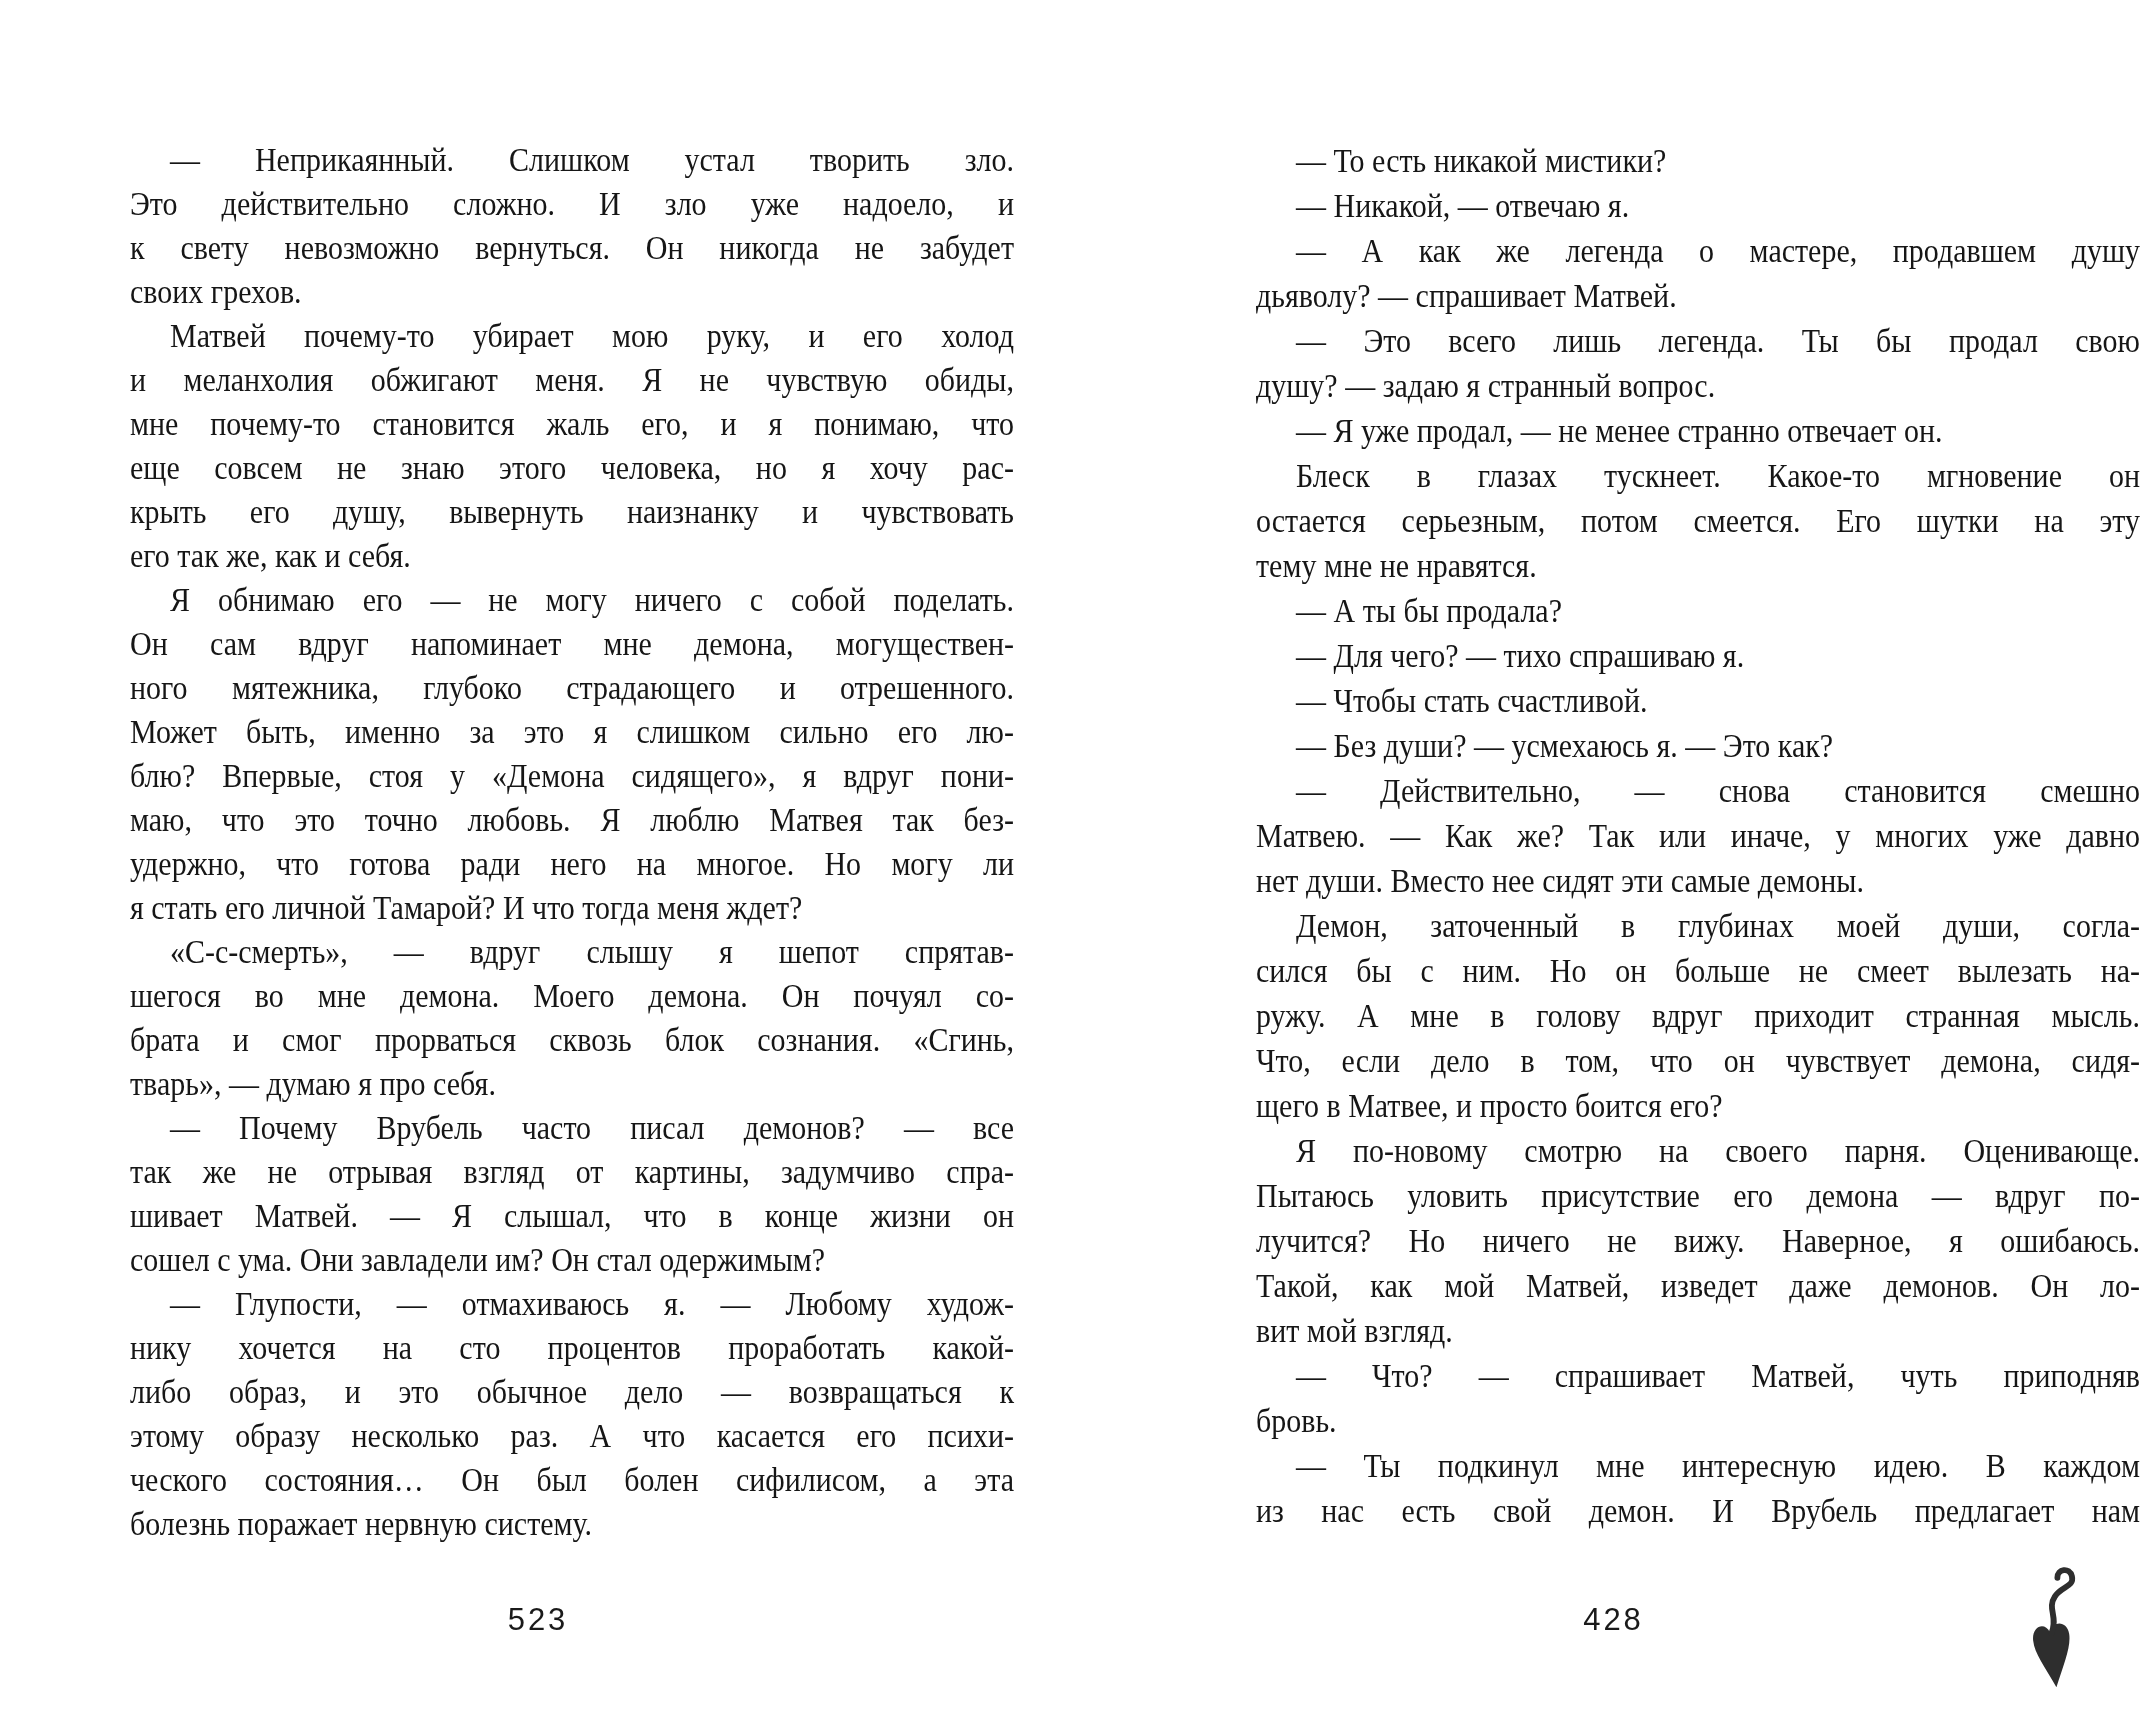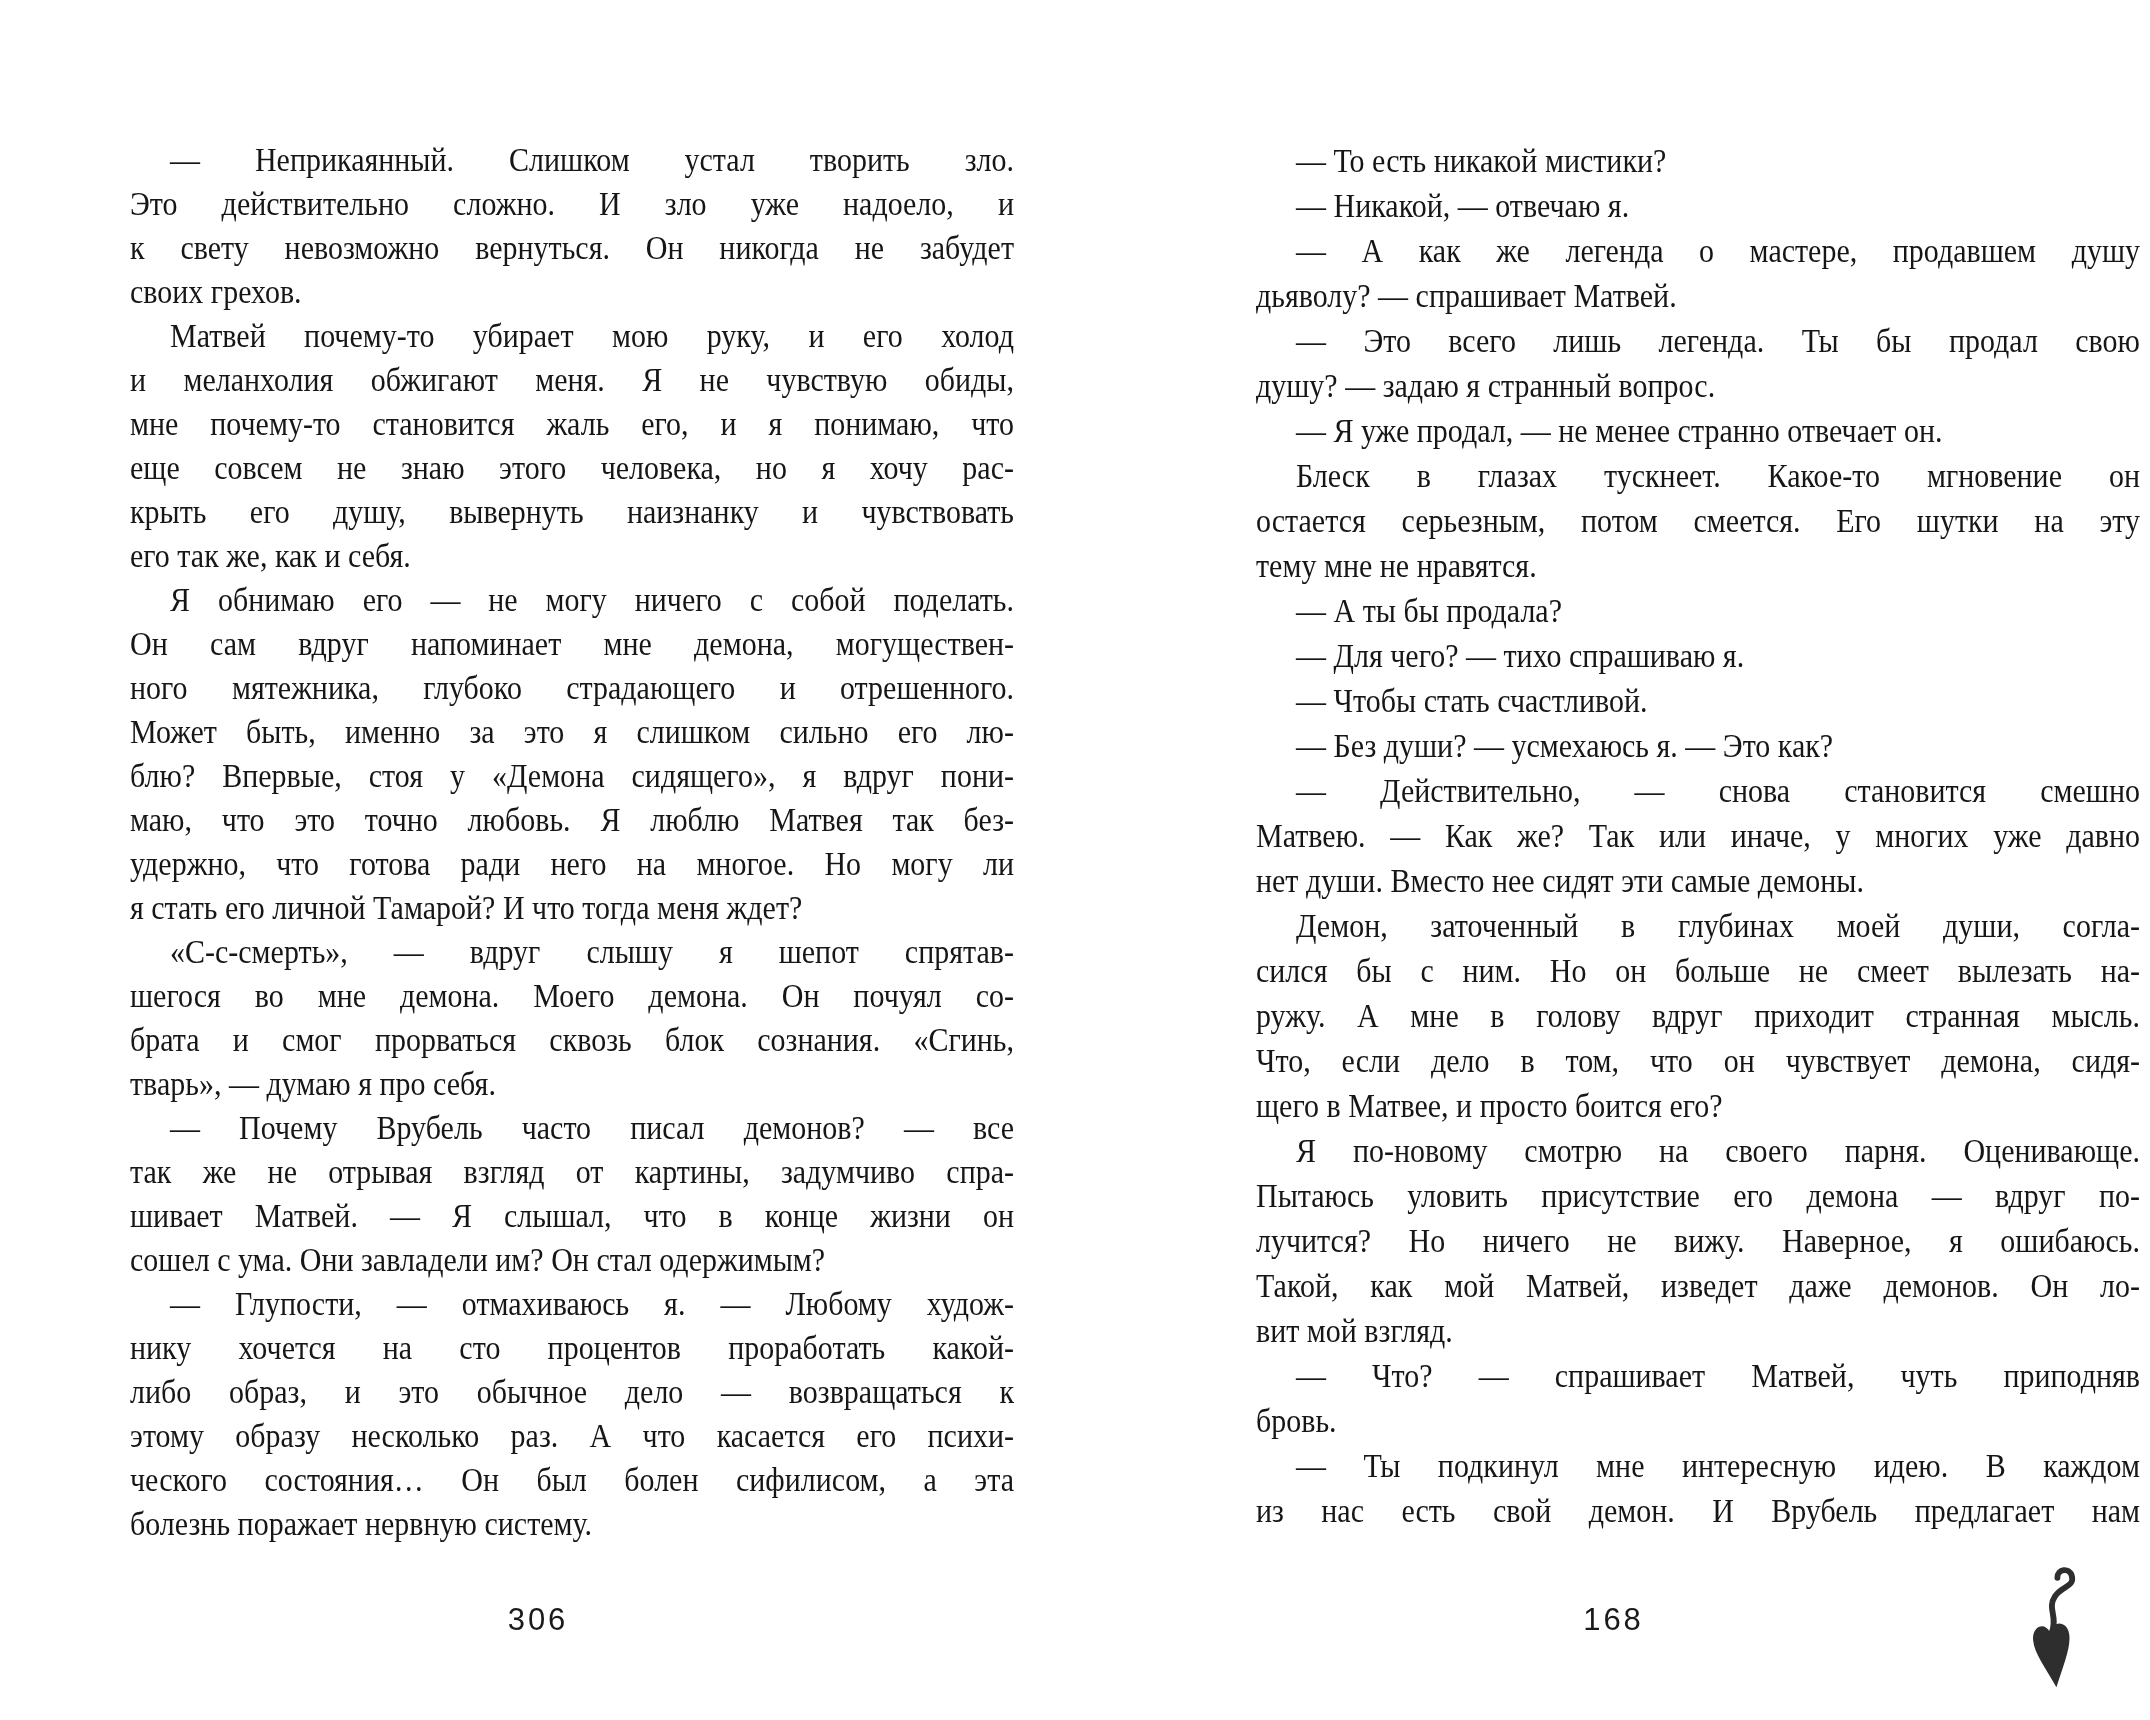--- a/index.html
+++ b/index.html
@@ -117,23 +117,23 @@
         <div class="line">лучится? Но ничего не вижу. Наверное, я ошибаюсь.</div>
         <div class="line">Такой, как мой Матвей, изведет даже демонов. Он ло-</div>
         <div class="line plast">вит мой взгляд.</div>
         <div class="line pfirst">— Что? — спрашивает Матвей, чуть приподняв</div>
         <div class="line plast">бровь.</div>
         <div class="line pfirst">— Ты подкинул мне интересную идею. В каждом</div>
         <div class="line">из нас есть свой демон. И Врубель предлагает нам</div>
       </div>
   </section>
 
-  <div class="folio folio-left">306</div>
+  <div class="folio folio-left">523</div>
 
-  <div class="folio folio-right">168</div>
+  <div class="folio folio-right">428</div>
 
   <svg class="ornament" viewBox="0 0 90 178" aria-hidden="true">
     <g transform="rotate(-6 32 120)">
       <path d="M28 170 C 15 140, 3 121, 3 103 C 3 84, 21 78, 27 94 C 33 78, 52 81, 53 99 C 54 117, 41 140, 28 170 Z" fill="#2e2e2e"></path>
       <path d="M29 96 C 41 73, 26 62, 39 46 C 49 33, 67 36, 65 21 C 63 8, 46 9, 45 21" fill="none" stroke-width="8" stroke-linecap="round" stroke="#2e2e2e"></path>
     </g>
   </svg>
 
 </div>
 

